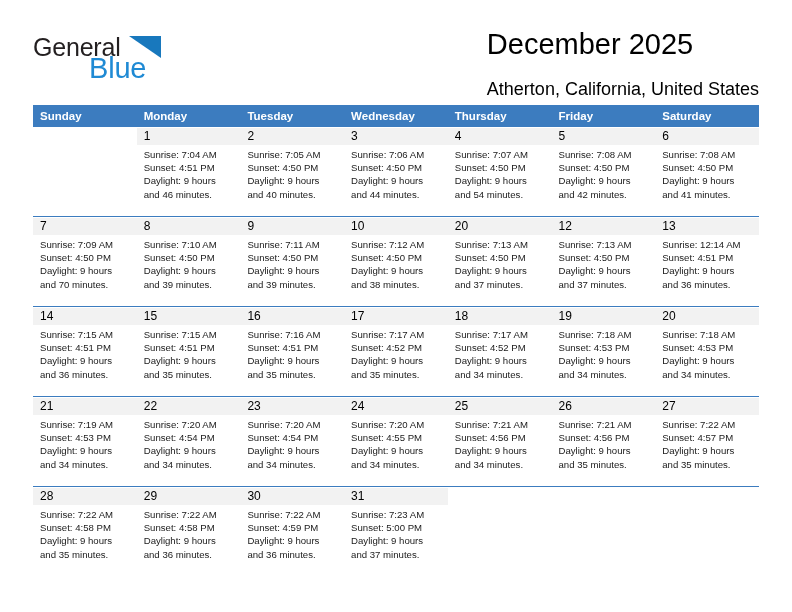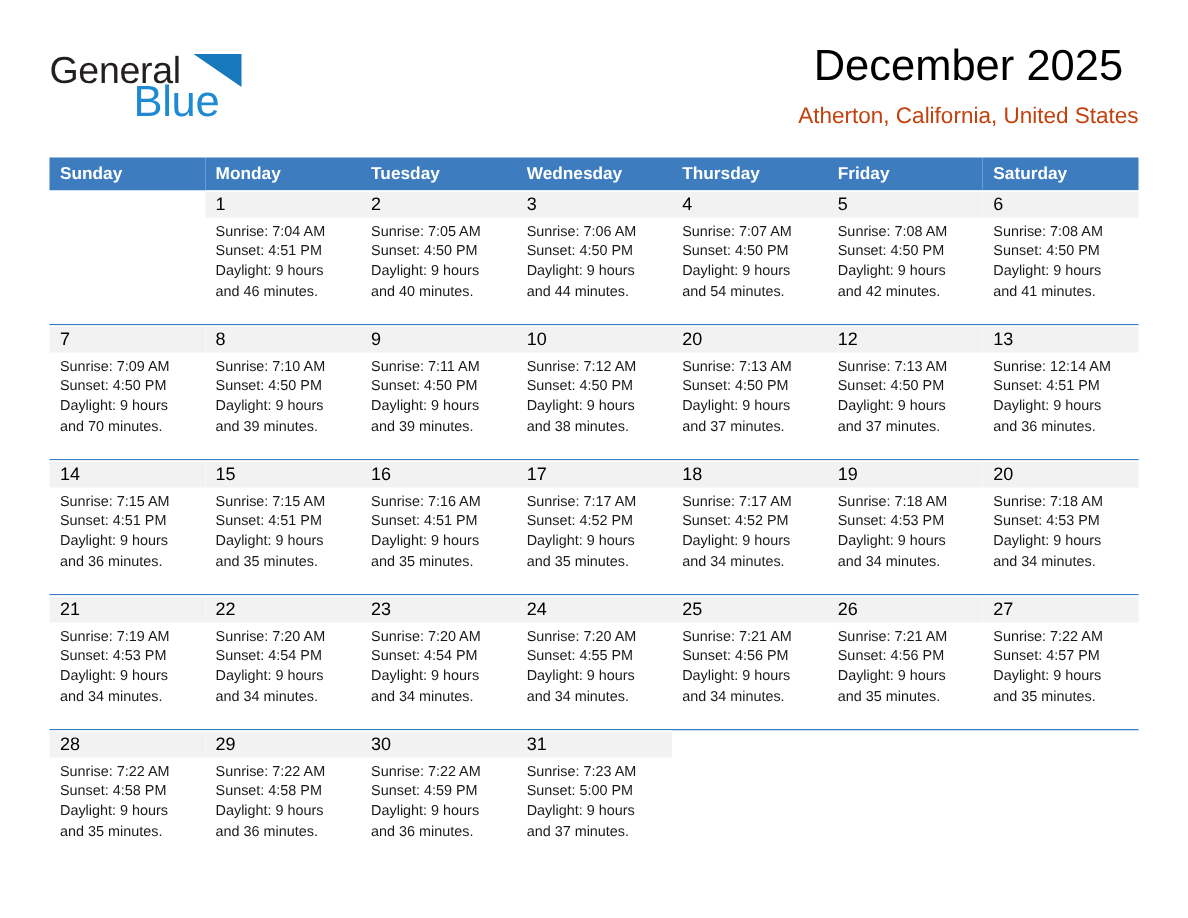--- a/index.html
+++ b/index.html
@@ -60,34 +60,34 @@
     top: 21px;
     font-size: 29px;
     line-height: 26px;
     color: #1f8ad4;
     letter-spacing: -0.2px;
   }
   .title-block {
     position: absolute;
     right: 0;
     top: 0;
-    text-align: center;
+    text-align: left;
   }
   .cal-title {
     font-size: 29px;
     line-height: 36px;
     color: #000;
     font-weight: normal;
     white-space: nowrap;
   }
   .cal-subtitle {
-    margin-top: 7px;
-    font-size: 15px;
+    margin-top: 18px;
+    font-size: 18px;
     line-height: 18px;
-    color: #c2410c;
+    color: #000000;
     white-space: nowrap;
   }
 
   
   .calendar {
     position: absolute;
     left: 33px;
     top: 105px;
     width: 726px;
     border-collapse: collapse;

